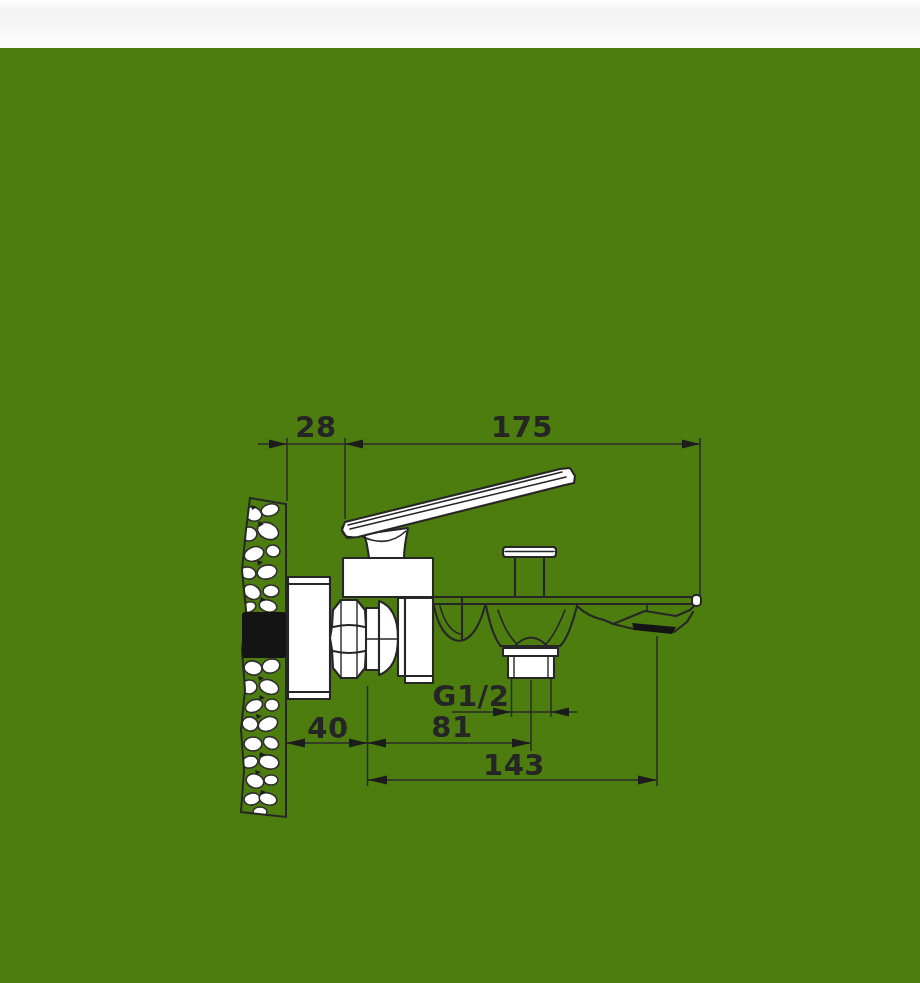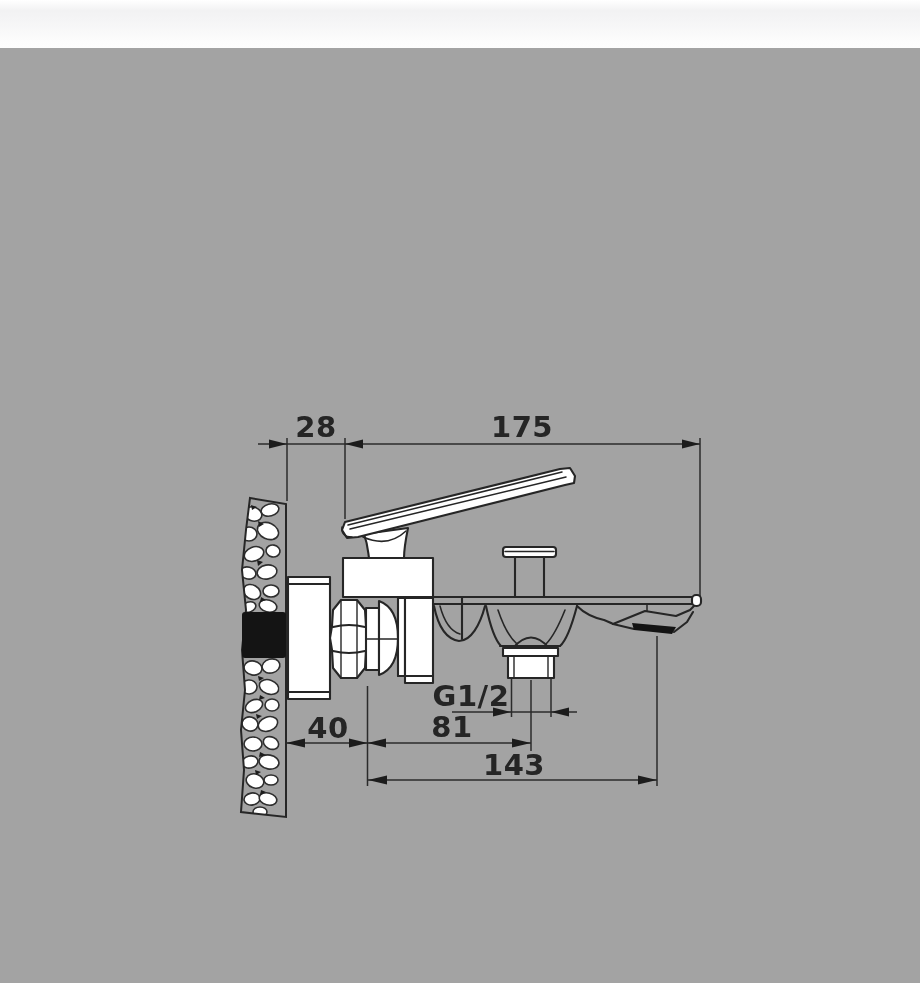--- a/index.html
+++ b/index.html
@@ -1,19 +1,19 @@
 <!DOCTYPE html>
 <html><head>
 <meta charset="utf-8">
 <style>
   html,body{margin:0;padding:0;background:#ffffff;}
   .canvas{
     position:relative;
     width:920px;height:983px;
-    background:#a3a3a3;
+    background:#4d7c0f;
     overflow:hidden;
     font-family:"DejaVu Sans", sans-serif;
   }
   .top-shade{
     position:absolute;left:0;top:0;width:920px;height:48px;
     background:linear-gradient(180deg,#ffffff 0%,#f2f2f3 22%,#f5f5f6 45%,#fcfcfc 85%,#fdfdfd 100%);
   }
   svg{position:absolute;left:0;top:0;}
   svg text{
     fill:#252525;

